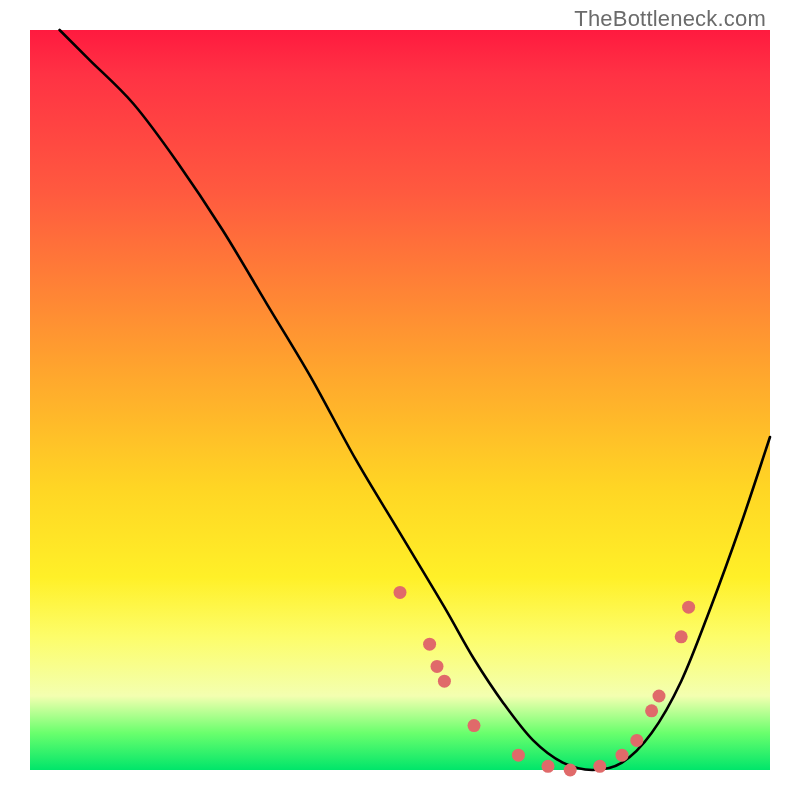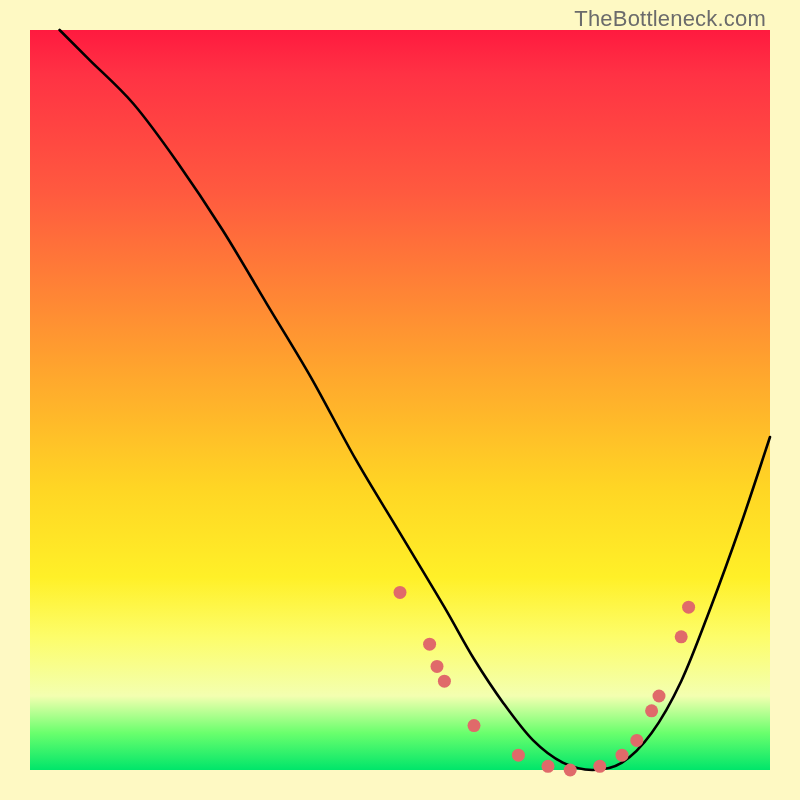--- a/index.html
+++ b/index.html
@@ -8,21 +8,21 @@
     width: 800px;
     height: 800px;
     background: #000;
     overflow: hidden;
     font-family: Arial, Helvetica, sans-serif;
   }
   .stage {
     position: relative;
     width: 800px;
     height: 800px;
-    background: #fef9c3;
+    background: #ffffff;
   }
   .plot {
     position: absolute;
     left: 30px;
     top: 30px;
     width: 740px;
     height: 740px;
     
     background: linear-gradient(
       to bottom,

